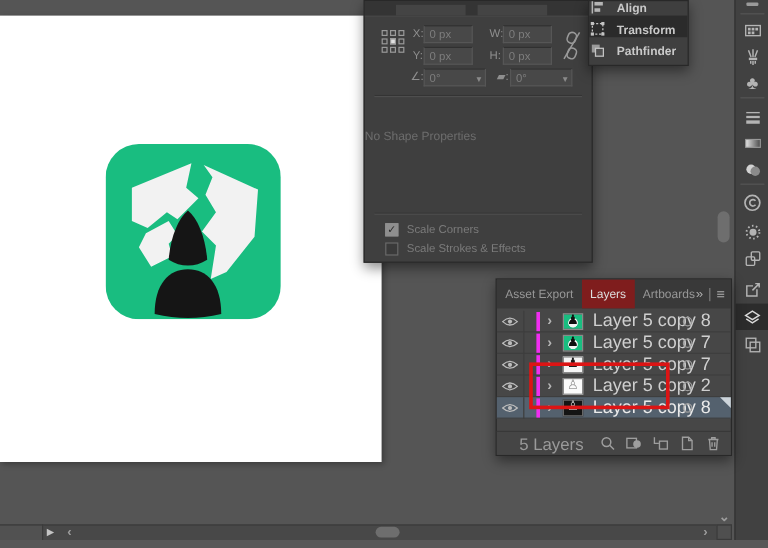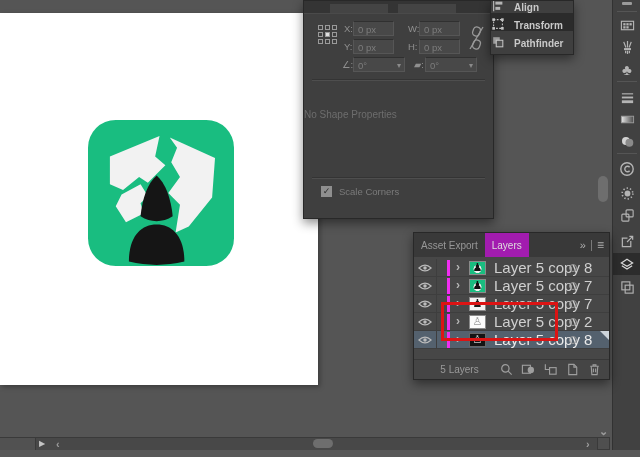--- a/index.html
+++ b/index.html
@@ -40,42 +40,42 @@
   
   #dock{left:612px;top:0;width:28px;height:457px;background:#414141;border-left:1px solid #323232;}
   .dockcell{position:absolute;left:0;width:28px;height:20px;display:flex;align-items:center;justify-content:center;
             color:#b4b4b4;}
   .dockcell.active{background:#2c2c2c;height:22px;color:#d8d8d8;}
   .docksep{position:absolute;left:4px;width:20px;height:1px;background:#555;}
   
   #layers{left:413px;top:232px;width:195px;height:146px;background:#474747;text-align:center;}
   #ltabs{position:absolute;left:0;top:0;width:100%;height:24px;background:#393939;display:flex;align-items:stretch;}
   .ltab{padding:0 7px;display:flex;align-items:center;font-size:10px;color:#979797;}
-  .ltab.active{background:#a21caf;color:#dedede;}
+  .ltab.active{background:#7f1d1d;color:#dedede;}
   #ltabicons{position:absolute;right:5px;top:0;height:24px;display:flex;align-items:center;color:#aeaeae;}
   #ltabicons .sep{width:1px;height:11px;background:#7a7a7a;margin:0 5px;}
   .lrow{position:absolute;left:0;width:100%;height:18px;border-bottom:1px solid #3e3e3e;box-sizing:border-box;}
   .lrow.selected{background:var(--sel,#54616e);}
   .eye{position:absolute;left:4px;top:4px;width:14px;height:10px;color:#bcbcbc;}
   .lockline{position:absolute;left:22px;top:0;width:1px;height:18px;background:#3e3e3e;}
   .cbar{position:absolute;left:33px;top:1px;width:3px;height:16px;background:var(--magenta,#f02df0);}
   .chev{position:absolute;left:42px;top:0;color:#b5b5b5;font-size:12px;line-height:17px;font-weight:bold;}
   .thumb{position:absolute;left:55px;top:1.5px;width:17px;height:14px;border:1px solid #8a8a8a;box-sizing:border-box;
          display:flex;align-items:center;justify-content:center;font-size:11px;line-height:1;}
   .t-green{background:radial-gradient(circle at 50% 58%,#f3f3f3 0 36%,var(--green,#19bd80) 42%);color:#101010;}
   .t-white{background:#f4f4f4;color:#1a1a1a;}
   .t-outline{background:#fbfbfb;color:#9b9b9b;}
   .t-dark{background:#141414;color:#c7c7c7;border-color:#666;}
   .lname{position:absolute;left:80px;top:0;color:#cfcfcf;font-size:15px;line-height:17px;}
   .lrow.selected .lname{color:#eaeaea;}
   .target{position:absolute;left:155px;top:5px;width:8px;height:8px;border:1px solid #9d9d9d;border-radius:50%;box-sizing:border-box;}
   .notch{position:absolute;right:0;top:0;width:0;height:0;border-top:9px solid #cdd4da;border-left:9px solid transparent;}
   #lbottom{position:absolute;left:0;bottom:0;width:100%;height:19px;background:#454545;border-top:1px solid #383838;
            display:flex;align-items:center;}
-  #lcount{color:#9a9a9a;font-size:10px;margin-left:6px;flex:1;}
+  #lcount{color:#9a9a9a;font-size:14px;margin-left:6px;flex:1;}
   .bicon{width:15px;height:15px;color:#9e9e9e;margin-right:7px;}
   
   #redbox{left:441px;top:302px;width:117px;height:39px;border:3px solid var(--red,#dc1414);box-sizing:border-box;z-index:40;}
   
   #hscroll{left:0;top:437px;width:610px;height:13px;background:#484848;border-top:1px solid #3a3a3a;}
   #hstatus{left:0;top:437px;width:35px;height:13px;background:#515151;border-top:1px solid #3a3a3a;border-right:1px solid #3a3a3a;}
   #playbtn{left:39px;top:440px;color:#c4c4c4;font-size:8px;line-height:8px;}
   .scrchev{color:#9d9d9d;font-size:11px;line-height:10px;font-weight:bold;}
   #hthumb{left:313px;top:439px;width:20px;height:9px;border-radius:4.5px;background:#6e6e6e;}
   #vscrollthumb{left:598px;top:176px;width:10px;height:26px;border-radius:5px;background:#6e6e6e;}
@@ -145,20 +145,24 @@
     <div class="divline" style="top:78px"></div>
 
     <div id="noShape">No Shape Properties</div>
 
     <div class="divline" style="top:176px"></div>
 
     <div class="checkrow" style="top:183px">
       <span class="cbox on">✓</span>
       <span>Scale Corners</span>
     </div>
+    <div class="checkrow" style="top:199px">
+      <span class="cbox"></span>
+      <span>Scale Strokes &amp; Effects</span>
+    </div>
   </div>
 
   <div class="abs panel" id="flyout">
     <div class="flyrow">
       <svg width="14" height="14" viewBox="0 0 16 16">
         <line x1="3" y1="2" x2="3" y2="14" stroke="#b4b4b4" stroke-width="1.4"></line>
         <rect x="5" y="3" width="8" height="3.4" fill="#b4b4b4"></rect>
         <rect x="5" y="9" width="5.5" height="3.4" fill="#b4b4b4"></rect>
       </svg>
       <span>Align</span>
@@ -270,20 +274,21 @@
           <rect x="2" y="2" width="8.5" height="8.5"></rect>
           <rect x="5.5" y="5.5" width="8.5" height="8.5"></rect>
         </svg>
     </div>
   </div>
 
   <div class="abs panel" id="layers">
     <div id="ltabs">
       <div class="ltab">Asset Export</div>
       <div class="ltab active">Layers</div>
+      <div class="ltab">Artboards</div>
     </div>
     <div id="ltabicons">
       <span style="font-size:11px">»</span>
       <span class="sep"></span>
       <span style="font-size:12px">≡</span>
     </div>
 
     <div class="lrow" style="top:26px">
       <svg class="eye" viewBox="0 0 16 10">
           <path d="M1,5 Q8,-1.5 15,5 Q8,11.5 1,5 Z" fill="none" stroke="currentColor" stroke-width="1.2"></path>

